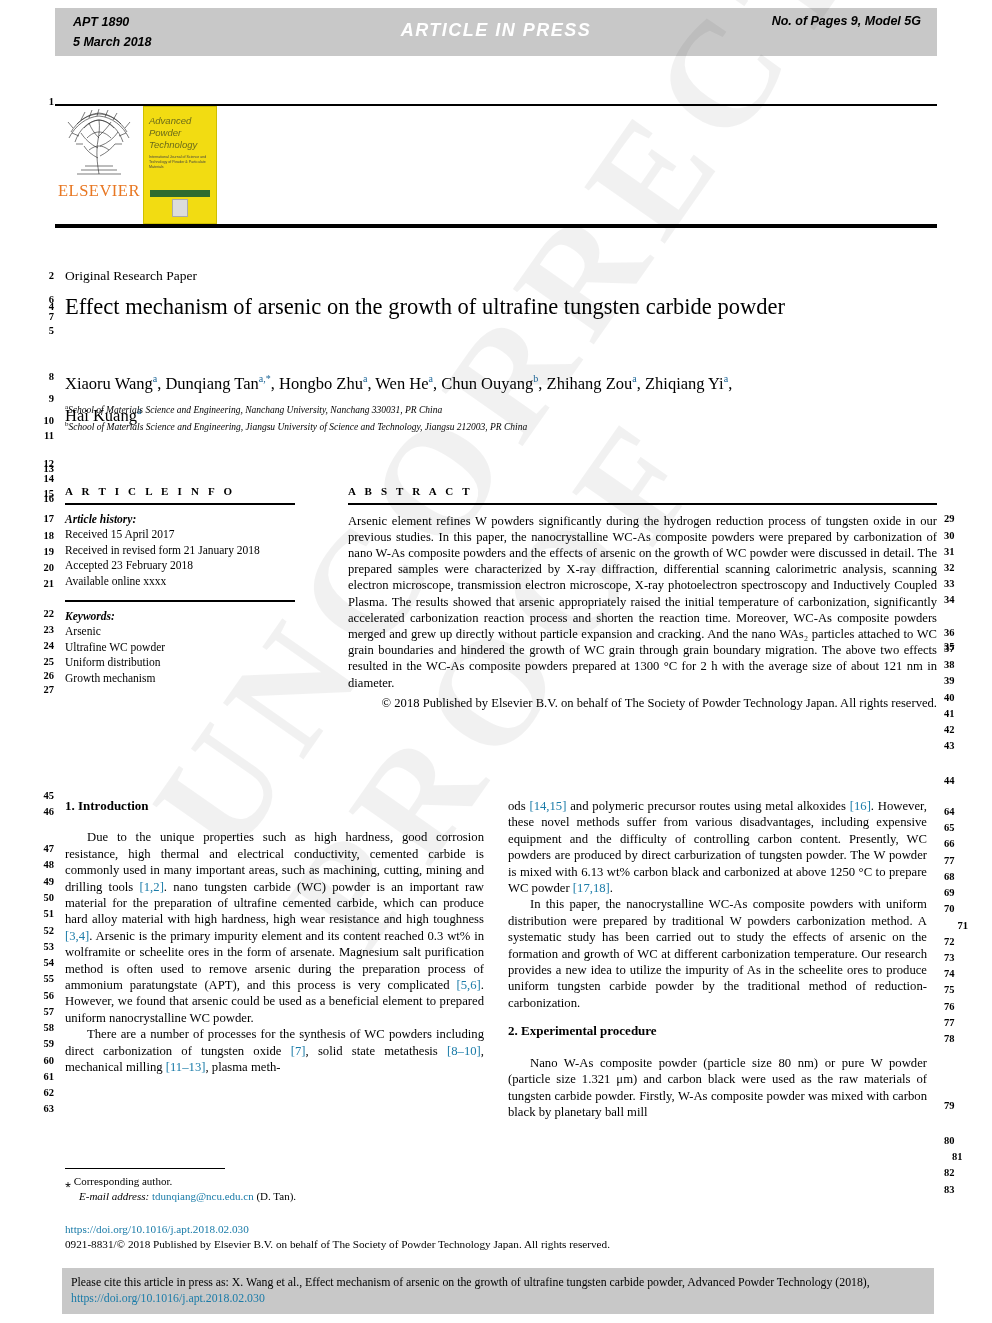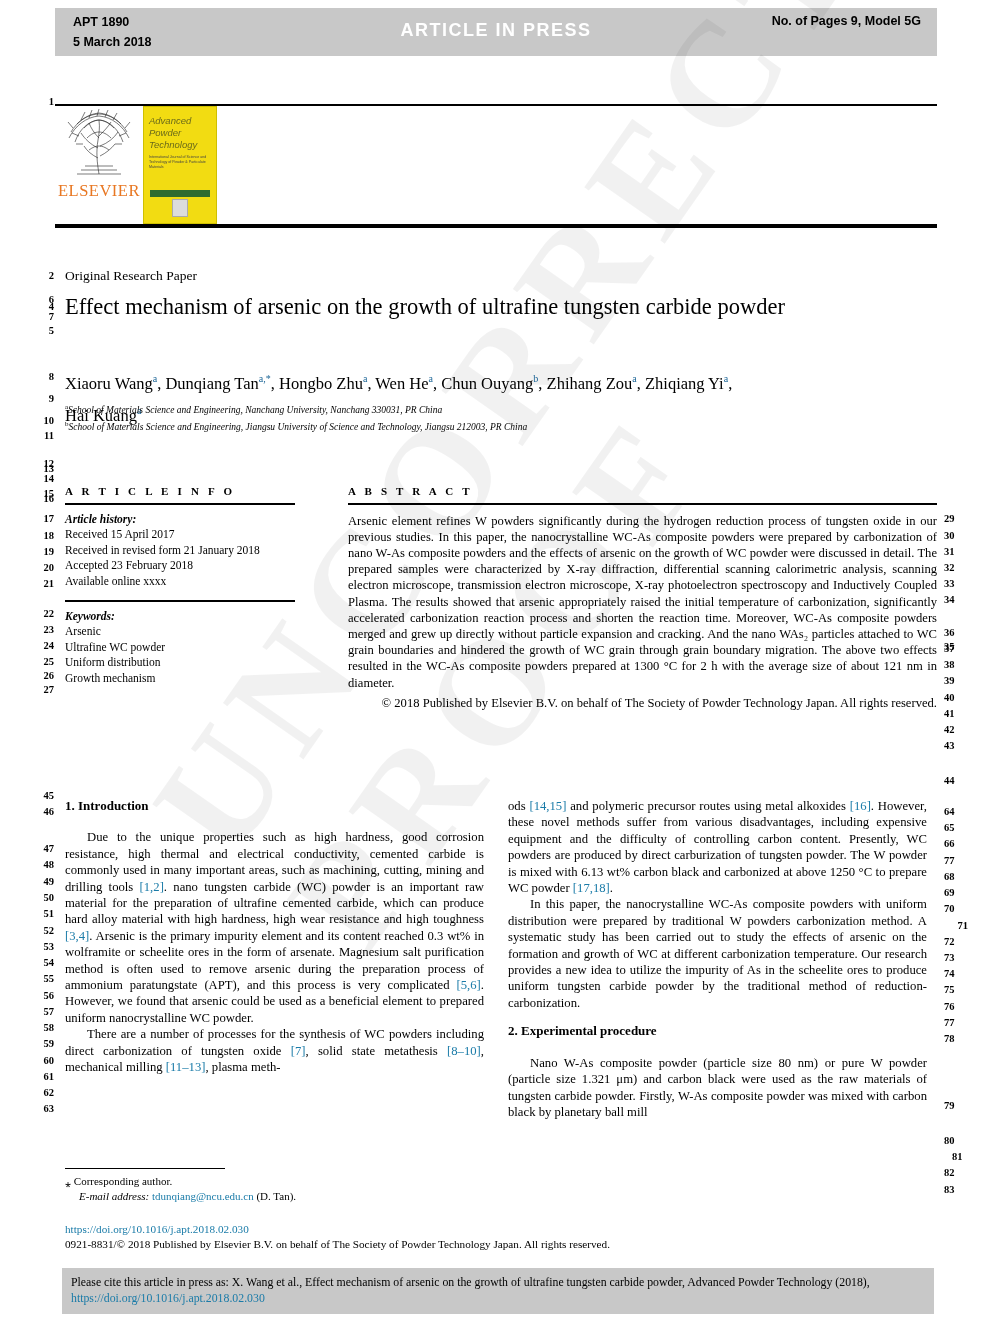--- a/index.html
+++ b/index.html
@@ -41,20 +41,21 @@
 
   
   .top-banner {
     position: absolute;
     left: 55px;
     top: 8px;
     width: 882px;
     height: 48px;
     background: #c8c8c8;
     z-index: 2;
+    font-style: italic;
   }
   .banner-left {
     position: absolute;
     left: 18px;
     top: 4px;
     font-family: "Liberation Sans", sans-serif;
     font-weight: bold;
     font-size: 12.5px;
     line-height: 20px;
     color: #000;

